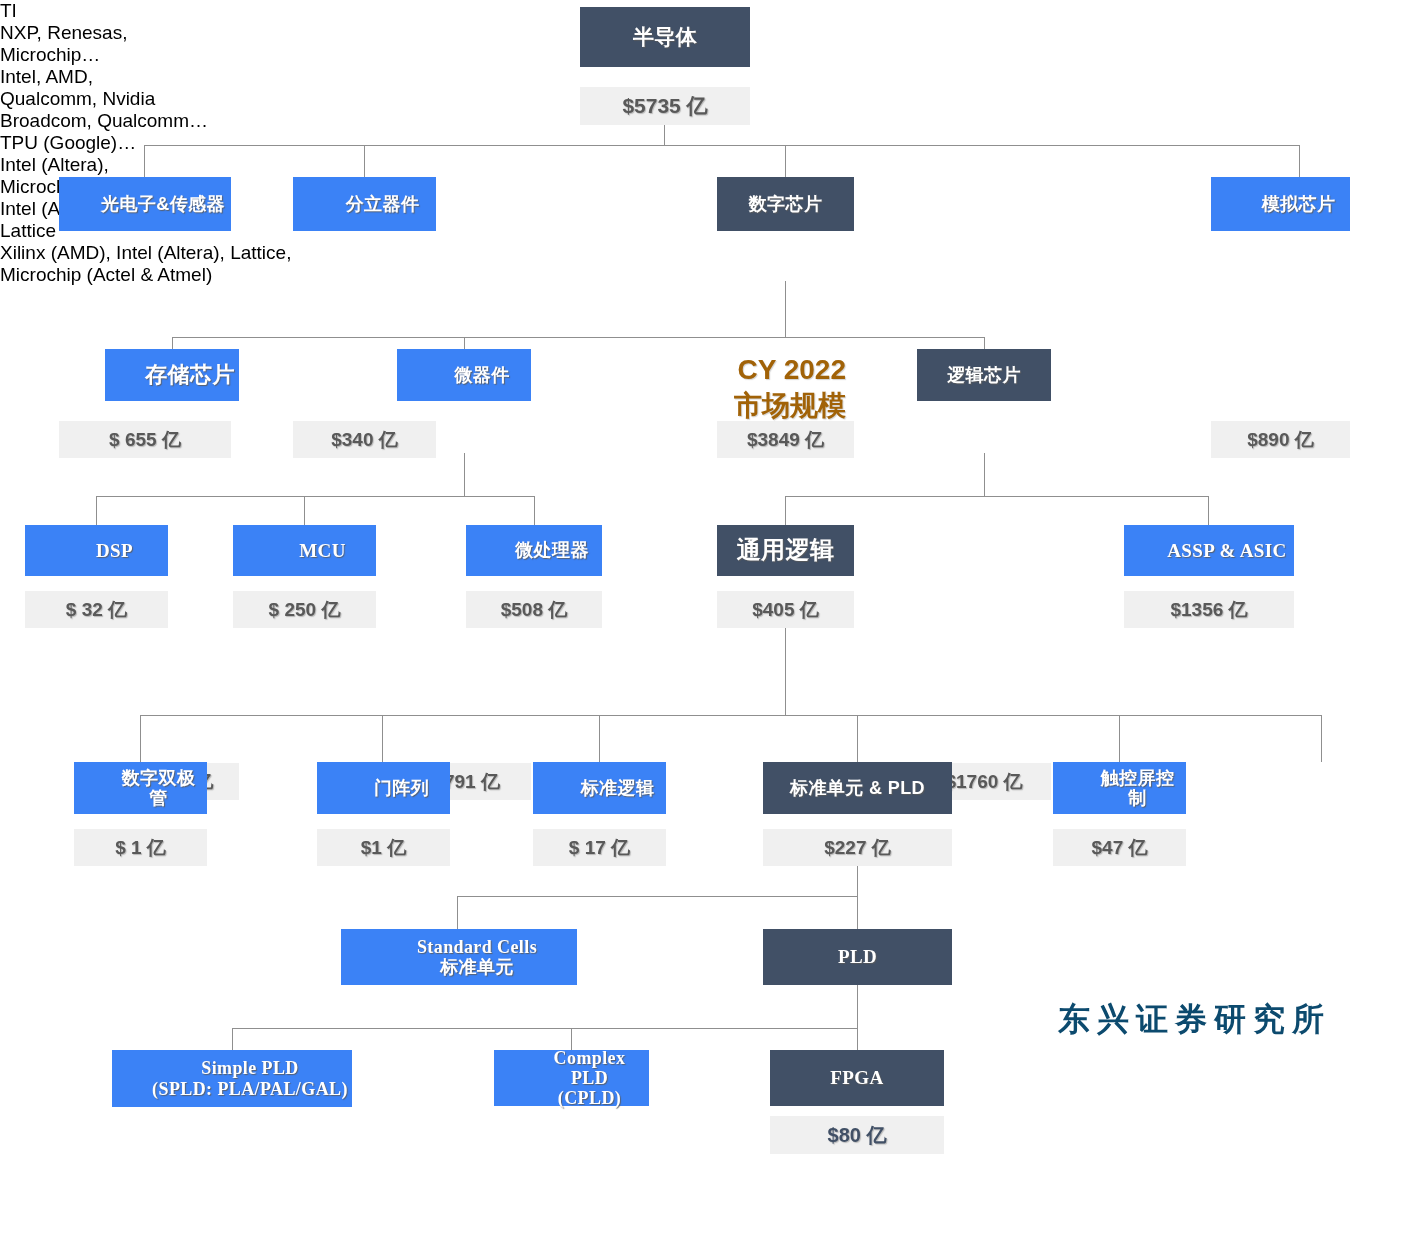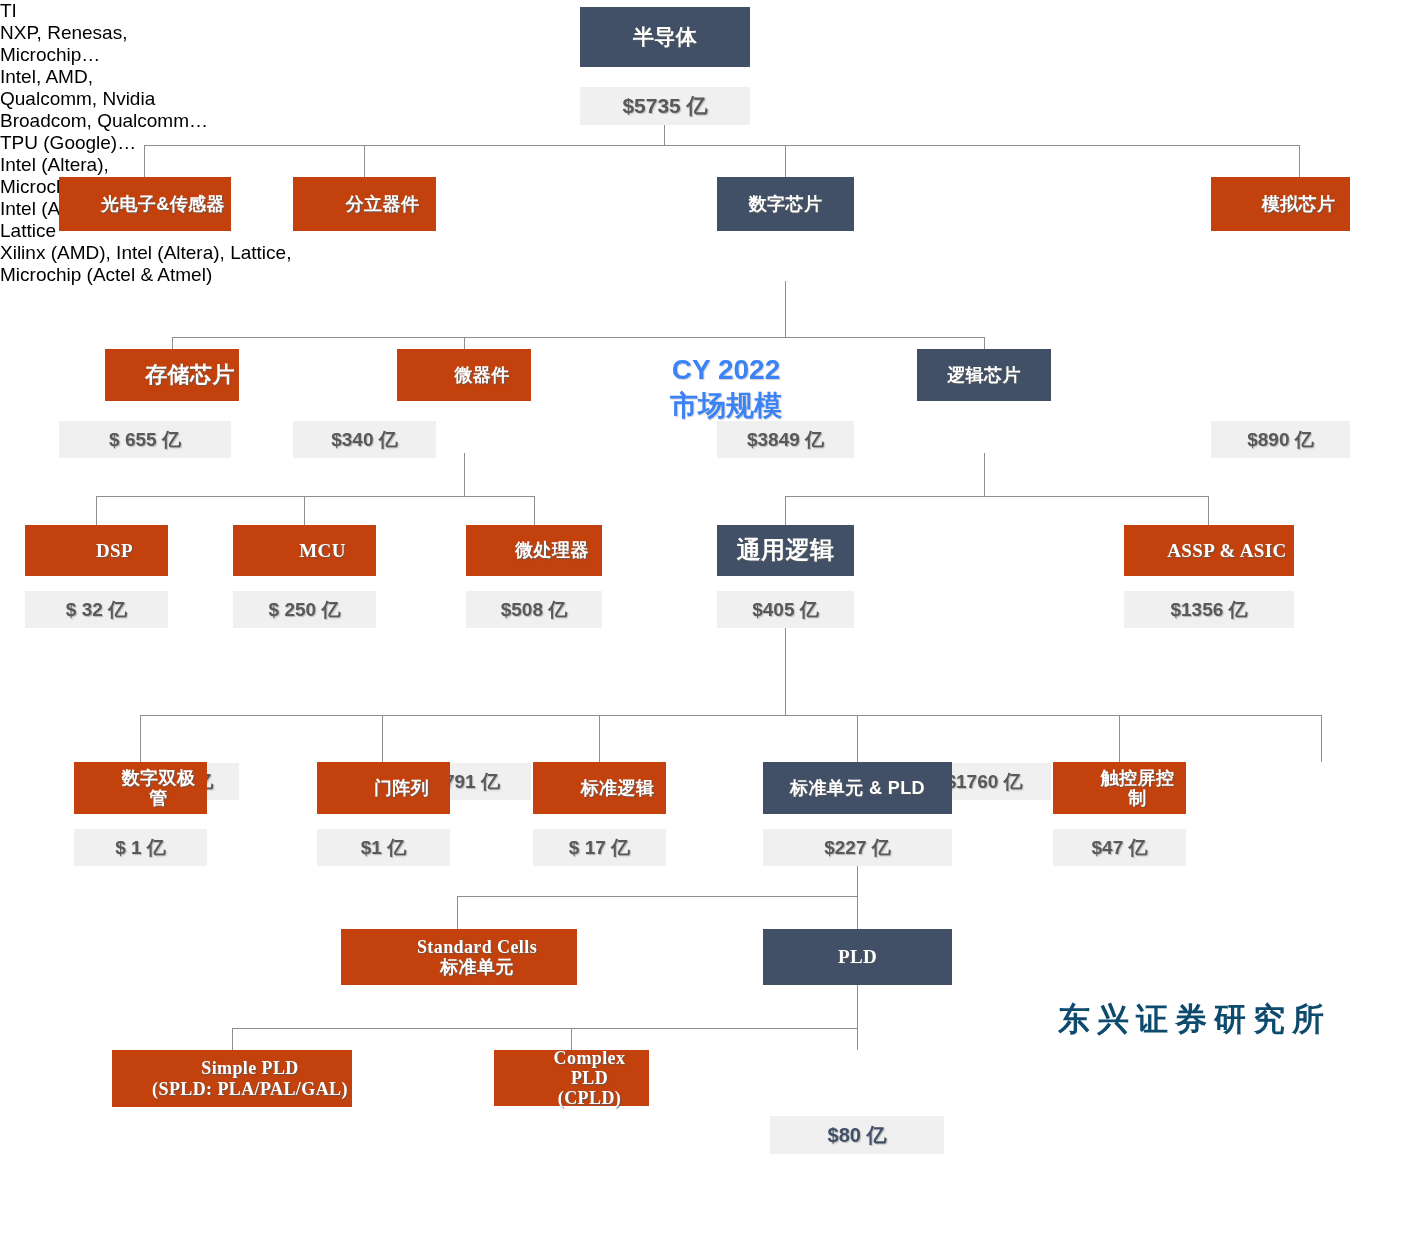--- a/index.html
+++ b/index.html
@@ -25,21 +25,21 @@
     align-items: center;
     justify-content: center;
     text-align: center;
     color: #ffffff;
     font-weight: bold;
     letter-spacing: .4px;
     text-shadow: 1px 1px 1px rgba(90,90,90,.85);
     line-height: 1.12;
     padding: 2px 4px;
   }
-  .node.grey  .title { background: #c2410c; padding-left: 40px; }
+  .node.grey  .title { background: #3b82f6; padding-left: 40px; }
   .node.blue  .title { background: #415066; }
 
   .node .value {
     position: absolute;
     left: 0;
     width: 100%;
     background: #f0f0f0;
     display: flex;
     align-items: center;
     justify-content: center;
@@ -48,22 +48,22 @@
     text-shadow: 1px 1px 1px rgba(170,170,170,.8);
   }
   .node .value.accent { color: #415066; }
 
   
   .vline { position: absolute; width: 1px; background: #8f8f8f; }
   .hline { position: absolute; height: 1px; background: #8f8f8f; }
 
   #center-title {
     position: absolute;
-    text-align: center;
-    color: #3b82f6;
+    text-align: right;
+    color: #a16207;
     font-weight: bold;
     line-height: 1.28;
     text-shadow: 1px 1px 1px rgba(190,190,190,.7);
   }
   #watermark {
     position: absolute;
     color: #0c4a6e;
     font-weight: bold;
     letter-spacing: 7px;
     white-space: nowrap;
@@ -238,20 +238,21 @@
 Microchip</div>
 
   <div class="node grey" style="left:494px; top:1050px; width:155px; height:56px;">
     <div class="title" style="height:56px; font-family:'Liberation Serif',serif; font-size:18px; white-space:pre-line;">Complex PLD
 (CPLD)</div>
   </div>
   <div class="vendors" style="left: 571px; top: 1124px; font-size: 19px; white-space: pre-line;">Intel (Altera),
 Lattice</div>
 
   <div class="node blue" style="left:770px; top:1050px; width:174px; height:104px;">
+    <div class="title" style="height:56px; font-family:'Liberation Serif',serif; font-size:19px;">FPGA</div>
     <div class="value accent" style="top:66px; height:38px; font-size:20px;">$80 亿</div>
   </div>
   <div class="vendors" style="left: 841px; top: 1170px; font-size: 19px; white-space: pre-line;">Xilinx (AMD), Intel (Altera), Lattice,
 Microchip (Actel &amp; Atmel)</div>
 
   <div id="watermark" style="left:1058px; top:998px; font-size:32px;">东兴证券研究所</div>
 
 </div>
 
 </body></html>

